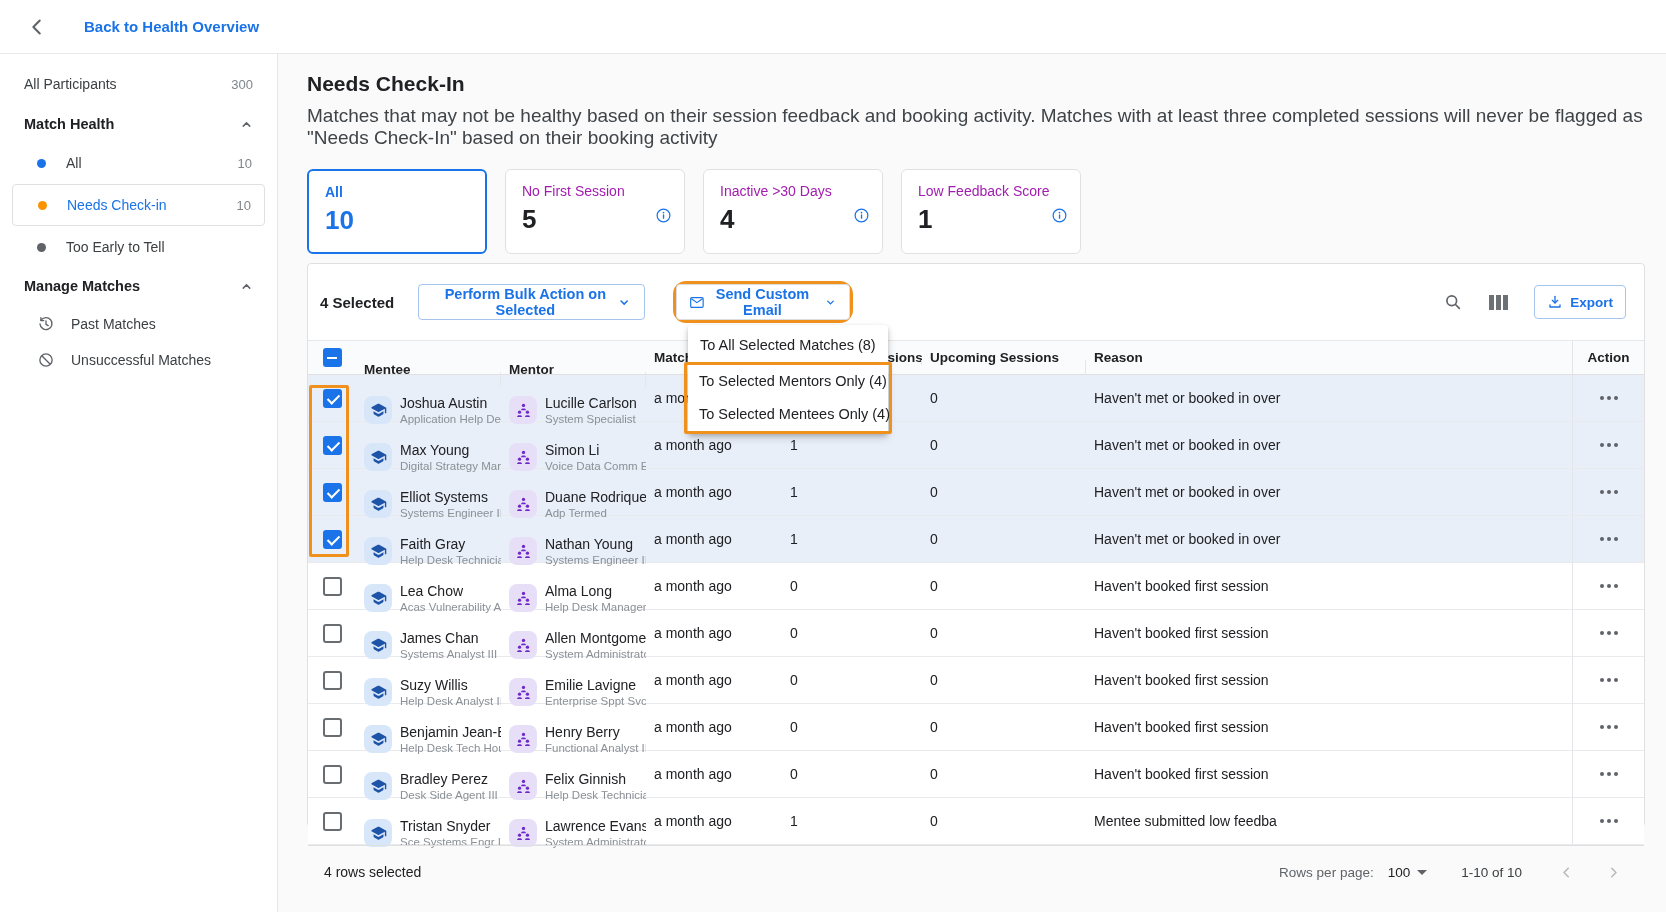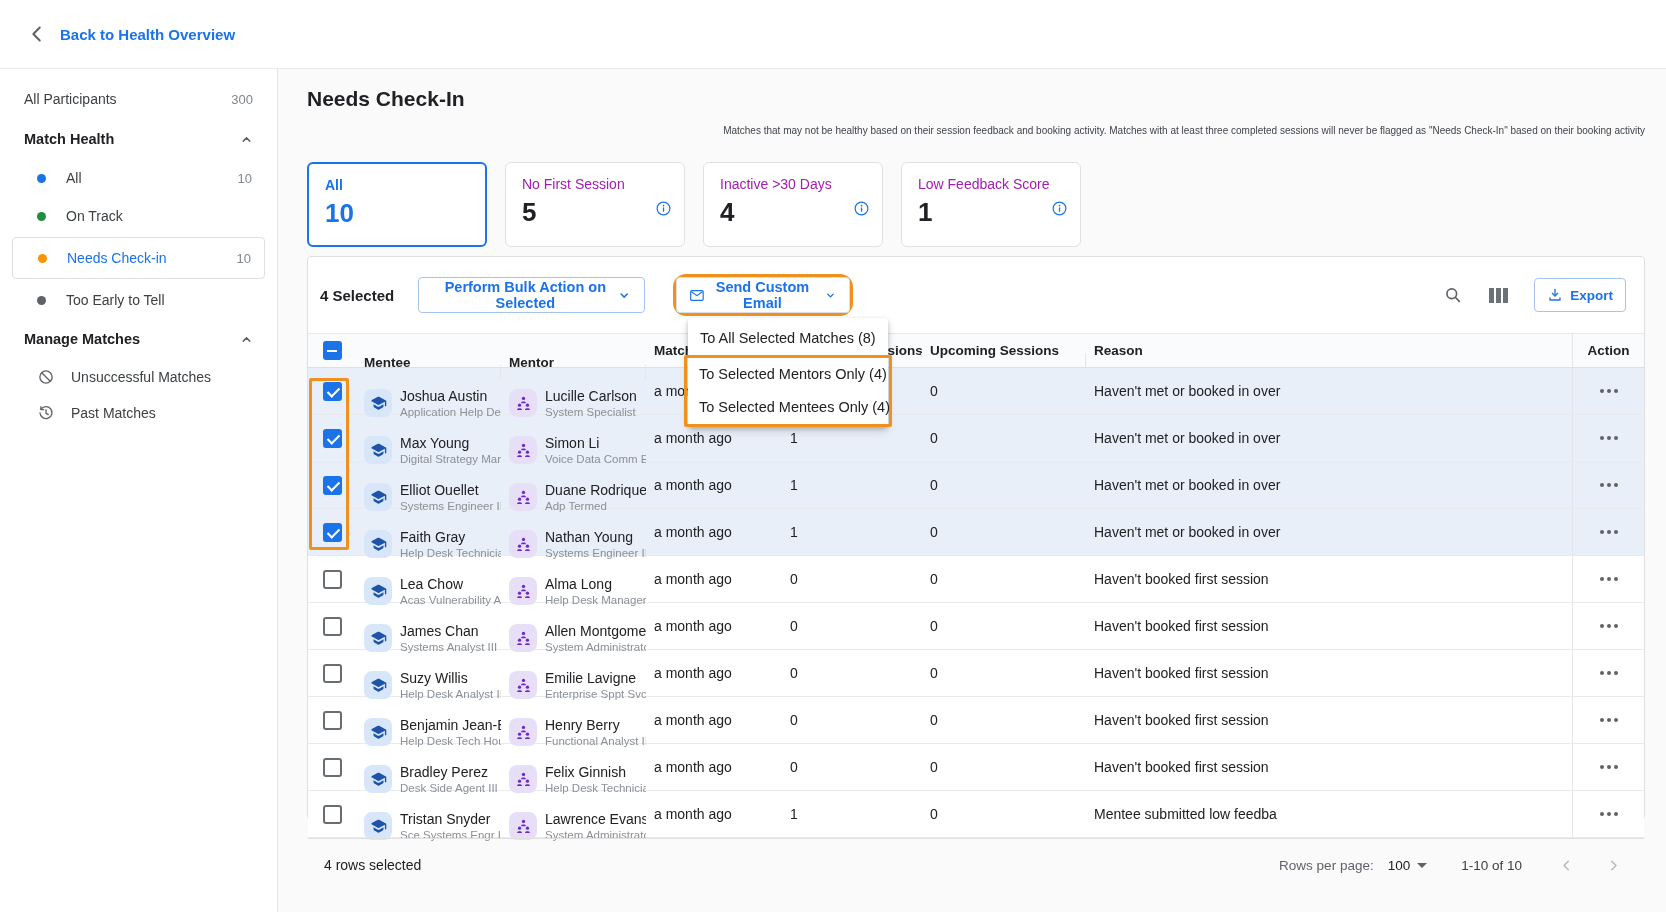--- a/index.html
+++ b/index.html
@@ -1,22 +1,22 @@
 <!DOCTYPE html>
 <html style="--accent: #1a73e8; --annotation-orange: #f1911d; --selected-row-bg: #e9eff9; --dot-all: #1a73e8; --dot-on-track: #1e8e3e; --dot-needs-checkin: #f99400; --dot-too-early: #5f6368;"><head>
 <meta charset="utf-8">
 <style>
   * { box-sizing: border-box; margin: 0; padding: 0; }
   html,body { width:1666px; height:912px; overflow:hidden; background:#fafafa;
               font-family:"Liberation Sans", sans-serif; color:#202124; }
   .app { width:1666px; height:912px; display:flex; flex-direction:column; }
 
   
-  .topbar { height:69px; flex:none; background:#fff; border-bottom:1px solid #e7e9eb;
-            display:flex; align-items:center; padding-left:26px; gap:12px; }
+  .topbar { height:54px; flex:none; background:#fff; border-bottom:1px solid #e7e9eb;
+            display:flex; align-items:center; padding-left:26px; gap:36px; }
   .back-link { color:var(--accent,#1a73e8); font-weight:bold; font-size:15px; cursor:pointer; }
 
   
   .body { flex:1; display:flex; min-height:0; }
   .sidebar { width:278px; flex:none; background:#fff; border-right:1px solid #e3e5e8; padding-top:10px; }
   .main { flex:1; min-width:0; background:#fafafa; padding:18px 21px 0 29px; }
 
   
   .sb-row { height:40px; display:flex; align-items:center; padding:0 24px; font-size:14px; color:#3c4043; cursor:pointer; }
   .sb-count { margin-left:auto; color:#80868b; font-size:13px; }
@@ -27,21 +27,21 @@
   .dot-all { background:var(--dot-all,#1a73e8); }
   .dot-track { background:var(--dot-on-track,#1e8e3e); }
   .dot-needs { background:var(--dot-needs-checkin,#f99400); }
   .dot-early { background:var(--dot-too-early,#5f6368); }
   .sb-item.selected { border:1px solid #e0e0e0; border-radius:4px; margin:2px 12px; height:42px;
                       padding:0 13px 0 25px; color:var(--accent,#1a73e8); background:#fff; }
   .sb-icon-item { height:36px; display:flex; align-items:center; gap:16px; padding-left:37px; font-size:14px; color:#3c4043; cursor:pointer; }
 
   
   .page-title { font-size:21px; font-weight:bold; color:#202124; }
-  .page-desc { margin-top:9px; font-size:10px; line-height:22px; color:#3f4449; max-width:1360px;text-align:right; }
+  .page-desc { margin-top:9px; font-size:19px; line-height:22px; color:#3f4449; max-width:1360px; }
 
   
   .cards { display:flex; gap:18px; margin-top:20px; }
   .card { width:180px; height:85px; position:relative; background:#fff; border:1px solid #dfe1e5;
           border-radius:6px; padding:13px 12px 0 16px; cursor:pointer; }
   .card.selected { border:2px solid var(--accent,#1a73e8); }
   .card-label { font-size:14px; color:#a21caf; }
   .card.selected .card-label { color:var(--accent,#1a73e8); font-weight:bold; }
   .card-value { font-size:26px; font-weight:bold; margin-top:5px; color:#202124; }
   .card.selected .card-value { color:var(--accent,#1a73e8); }
@@ -144,59 +144,55 @@
           <svg width="13" height="13" viewBox="0 0 16 16" fill="none" stroke="#5f6368" stroke-width="1.8" stroke-linecap="round">
               <path d="M4 10l4-4 4 4"></path>
             </svg>
         </span>
       </div>
       <div class="sb-item">
         <span class="dot dot-all"></span>
         <span>All</span>
         <span class="sb-count">10</span>
       </div>
-      <div class="sb-item">
-        <span class="dot dot-track"></span>
-        <span>On Track</span>
-      </div>
       <div class="sb-item selected">
         <span class="dot dot-needs"></span>
         <span>Needs Check-in</span>
         <span class="sb-count">10</span>
       </div>
       <div class="sb-item">
         <span class="dot dot-early"></span>
         <span>Too Early to Tell</span>
       </div>
       <div class="sb-section">
         <span>Manage Matches</span>
         <span class="sb-chev">
           <svg width="13" height="13" viewBox="0 0 16 16" fill="none" stroke="#5f6368" stroke-width="1.8" stroke-linecap="round">
               <path d="M4 10l4-4 4 4"></path>
             </svg>
         </span>
-      </div>
-      <div class="sb-icon-item">
-        <span>
-          <svg width="18" height="18" viewBox="0 0 24 24" fill="none" stroke="#5f6368" stroke-width="1.8">
-              <circle cx="12" cy="12" r="8.2"></circle>
-              <path d="M6.4 6.4l11.2 11.2"></path>
-            </svg>
-        </span>
-        <span>Unsuccessful Matches</span>
       </div>
       <div class="sb-icon-item">
         <span>
           <svg width="18" height="18" viewBox="0 0 24 24" fill="none" stroke="#5f6368" stroke-width="1.8" stroke-linecap="round" stroke-linejoin="round">
             <path d="M5.2 7.2A8 8 0 1 1 4 12"></path>
               <path d="M5.2 3.6v3.8H9"></path>
               <path d="M12 8v4.4l2.9 1.7"></path>
           </svg>
         </span>
         <span>Past Matches</span>
+      </div>
+      <div class="sb-icon-item">
+        <span>
+          <svg width="18" height="18" viewBox="0 0 24 24" fill="none" stroke="#5f6368" stroke-width="1.8">
+              <circle cx="12" cy="12" r="8.2"></circle>
+              <path d="M6.4 6.4l11.2 11.2"></path>
+            </svg>
+        </span>
+        <span>Unsuccessful Matches</span>
       </div>
     </div>
 
     <div class="main">
       <div class="page-title">Needs Check-In</div>
       <div class="page-desc">Matches that may not be healthy based on their session feedback and booking activity. Matches with at least three completed sessions will never be flagged as "Needs Check-In" based on their booking activity</div>
 
       <div class="cards">
         <div class="card selected">
           <div class="card-label">All</div>
@@ -386,21 +382,21 @@
     <div class="c-check">
                 <span class="cb checked"></span>
               </div>
     <div class="c-mentee">
       <span class="avatar av-mentee">
         <svg width="17" height="17" viewBox="0 0 24 24" fill="#1e54a8">
                     <path d="M11.04 2.6 2.6 7.2a1.14 1.14 0 0 0 0 2l8.44 4.6c.6.33 1.32.33 1.92 0L21 9.43V15a1 1 0 0 0 2 0V8.63c0-.42-.23-.8-.6-1L12.96 2.6a2 2 0 0 0-1.92 0zM5 13.18v2.81c0 .73.4 1.41 1.04 1.76l5 2.73c.6.33 1.32.33 1.92 0l5-2.73A2 2 0 0 0 19 15.99v-2.81l-6.04 3.3a2 2 0 0 1-1.92 0L5 13.18z"></path>
                   </svg>
       </span>
       <span class="pwrap">
-        <span class="pname">Elliot Ouellet</span>
+        <span class="pname">Elliot Systems</span>
         <span class="psub">Systems Engineer III</span>
       </span>
     </div>
     <div class="c-mentor">
       <span class="avatar av-mentor">
         <svg width="17" height="17" viewBox="0 0 24 24" fill="#6d28c9">
                     <circle cx="12" cy="4.8" r="2.3"></circle>
                     <path d="M8.7 10.7c0-2.1 6.6-2.1 6.6 0v1H8.7z"></path>
                     <circle cx="6.4" cy="14.3" r="2.3"></circle>
                     <path d="M3.1 20.2c0-2.1 6.6-2.1 6.6 0v1H3.1z"></path>

